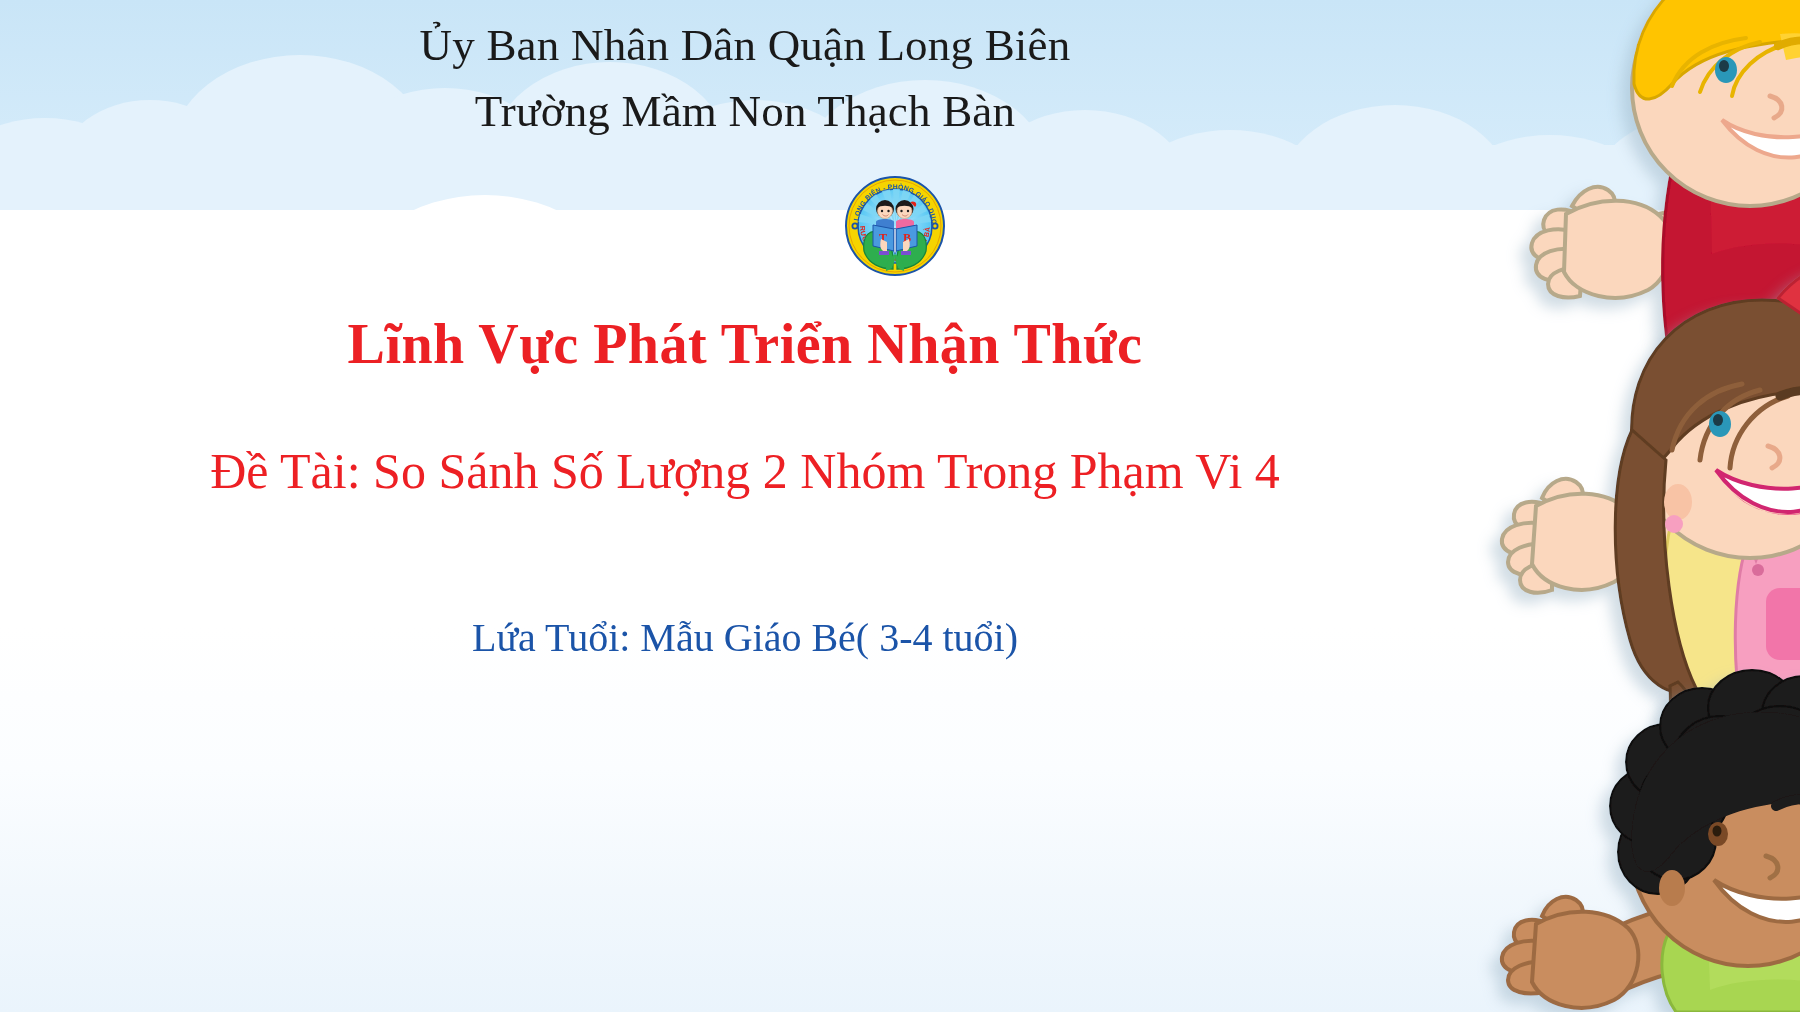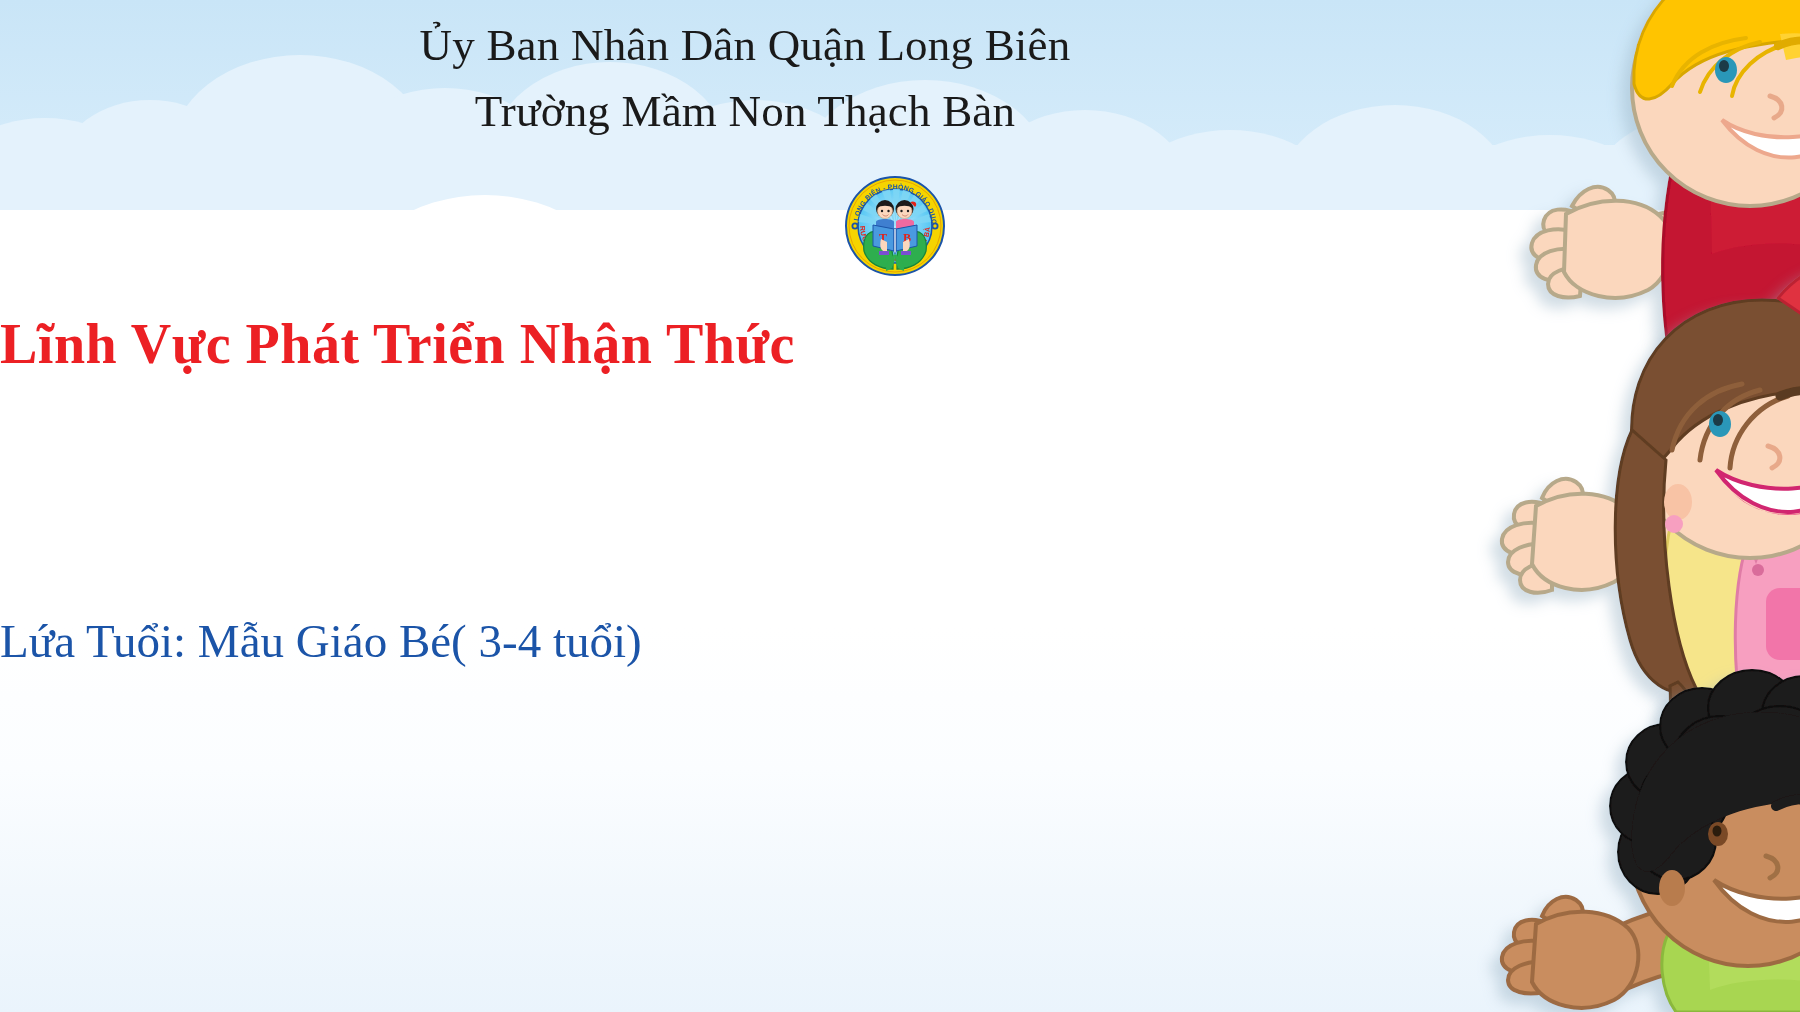--- a/index.html
+++ b/index.html
@@ -107,21 +107,21 @@
     left: 845px;
     top: 176px;
     width: 100px;
     height: 100px;
   }
 
   .title-red {
     position: absolute;
     left: 0;
     width: 1490px;
-    text-align: left;
+    text-align: center;
     color: #ec2024;
     white-space: nowrap;
   }
   #lesson-domain-title {
     top: 312px;
     font-size: 56px;
     font-weight: bold;
     letter-spacing: 0.5px;
   }
 
@@ -133,22 +133,23 @@
     text-align: center;
     color: #ed2024;
     font-size: 50px;
     line-height: 1.38;
   }
 
   .info-line {
     position: absolute;
     left: 0;
     width: 1490px;
+    text-align: center;
     color: #1b54a8;
-    font-size: 47px;
+    font-size: 40px;
     white-space: nowrap;
   }
   #age-group-line { top: 614px; }
   #implemented-by-line { top: 703px; }
 
   
   #kids {
     position: absolute;
     right: 0;
     top: 0;
@@ -429,18 +430,19 @@
         <path d="M68 150 L 88 150 L 88 158 L 68 158 Z" fill="#7a4fd0"></path>
         <path d="M132 150 L 112 150 L 112 158 L 132 158 Z" fill="#7a4fd0"></path>
 
         <path d="M100 156 C 88 164, 80 178, 82 190 C 94 188, 100 174, 100 160 Z" fill="#2eae4e"></path>
         <path d="M100 156 C 112 164, 120 178, 118 190 C 106 188, 100 174, 100 160 Z" fill="#2eae4e"></path>
       </svg>
     </div>
 
     <div class="title-red" id="lesson-domain-title">Lĩnh Vực Phát Triển Nhận Thức</div>
 
+    <div id="lesson-topic">Đề Tài: So Sánh Số Lượng 2 Nhóm Trong Phạm Vi 4</div>
 
     <div class="info-line" id="age-group-line">Lứa Tuổi: Mẫu Giáo Bé( 3-4 tuổi)</div>
 
 
   </div>
 </div>
 
 </body></html>

